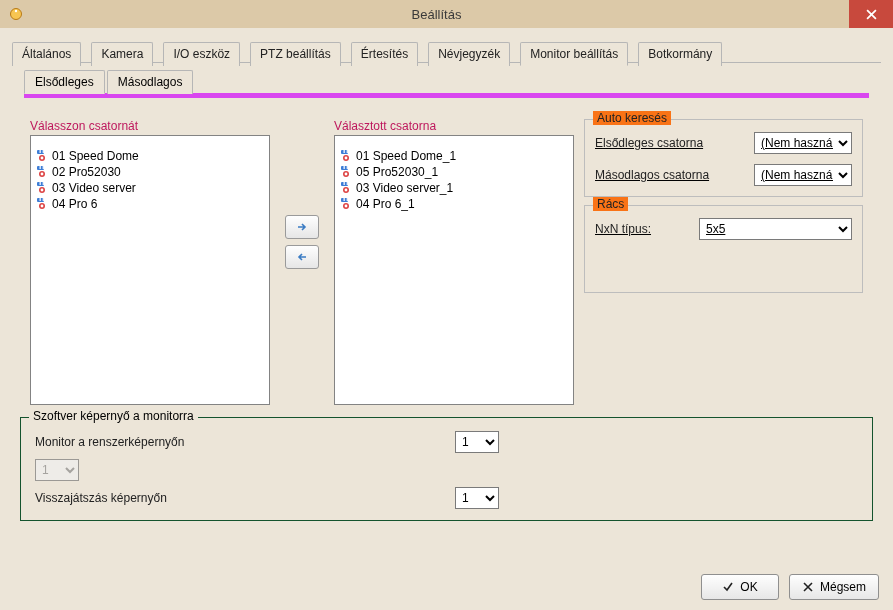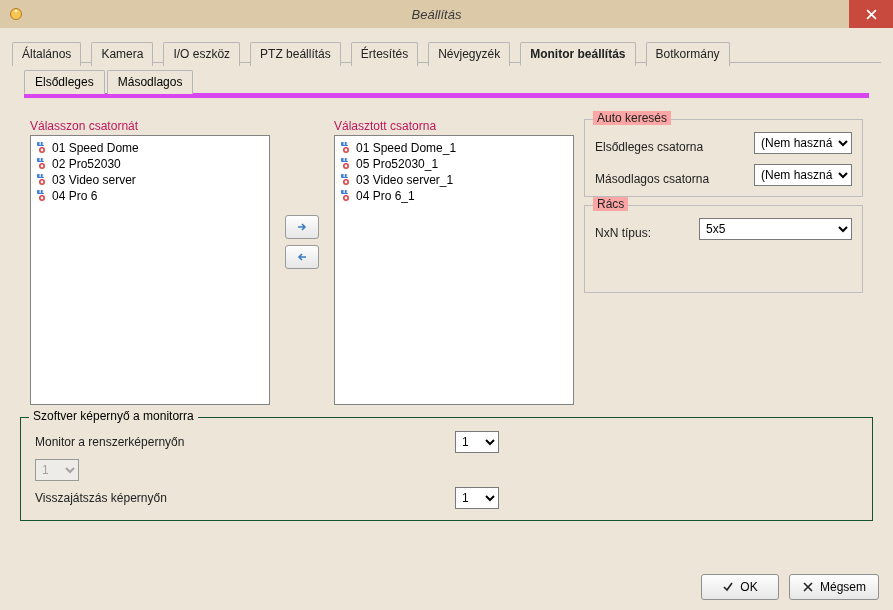--- a/index.html
+++ b/index.html
@@ -1,48 +1,48 @@
 <!DOCTYPE html>
 <html><head>
 <meta charset="utf-8">
 <style>
 * { box-sizing: border-box; margin: 0; padding: 0; font-family: "Segoe UI", Tahoma, sans-serif; font-size: 12px; }
 body { background: #ece5d8; width: 893px; height: 610px; position: relative; overflow: hidden; }
 
-.titlebar { background: #dcc9a8; height: 28px; display: flex; align-items: center; position: relative; font-style: italic; }
+.titlebar { background: #dcc9a8; height: 28px; display: flex; align-items: center; position: relative; }
 .app-icon { width: 16px; height: 16px; margin-left: 8px; }
 .title { flex: 1; text-align: center; color: #3a3a3a; font-size: 13px; }
 .close-btn { width: 44px; height: 28px; background: #c8493d; color: #fff; display: flex; align-items: center; justify-content: center; cursor: pointer; }
 .close-btn svg { width: 11px; height: 11px; }
 
 .content { padding: 10px 12px 8px 12px; }
 
 .tabstrip { display: flex; border-bottom: 1px solid #b6b6b6; margin-bottom: 4px; }
 .tab { padding: 4px 9px; border: 1px solid #b6b6b6; border-bottom: none; background: #ece5d8; margin-right: 10px; position: relative; top: 4px; cursor: pointer; color: #222; border-radius: 2px 2px 0 0; }
-.tab.active { background: #ece5d8; border-bottom: 1px solid #ece5d8; z-index: 2; font-weight: bold; }
+.tab.active { background: #ece5d8; border-bottom: 1px solid #ece5d8; z-index: 2; }
 .subtabstrip { display: flex; border-bottom: 5px solid #d946ef; margin: 6px 12px 21px 12px; }
 .subtab { padding: 4px 10px; border: 1px solid #b6b6b6; border-bottom: none; background: #ece5d8; margin-right: 2px; position: relative; top: 1px; cursor: pointer; border-radius: 2px 2px 0 0; }
 .subtab.active { border-bottom: 1px solid #ece5d8; }
 
 .channel-area { display: flex; padding: 0 18px; gap: 10px; }
 .col-left, .col-mid { display: flex; flex-direction: column; }
 .col-label { margin-bottom: 2px; color: #be185d; }
-.listbox { background: #fff; border: 1px solid #838383; width: 240px; height: 270px; padding: 4px 4px; overflow: auto; }
+.listbox { background: #fff; border: 1px solid #838383; width: 240px; height: 270px; padding: 12px 4px; overflow: auto; }
 .listbox.sel { width: 240px; }
 .li { display: flex; align-items: center; height: 16px; cursor: default; }
 .li .cam-icon { width: 14px; height: 14px; margin-right: 3px; }
 
 .arrowcol { display: flex; flex-direction: column; align-items: center; justify-content: flex-start; gap: 6px; padding-top: 96px; width: 44px; }
 .arrowbtn { width: 34px; height: 24px; background: linear-gradient(#fefefe,#e6e6e6); border: 1px solid #9a9a9a; border-radius: 3px; display: flex; align-items: center; justify-content: center; cursor: pointer; }
 .arrowbtn svg { width: 12px; height: 12px; }
 
 .col-right { flex: 1; display: flex; flex-direction: column; gap: 8px; }
 .fieldset { border: 1px solid #bdbdbd; padding: 12px 10px 10px 10px; position: relative; }
-.fieldset .legend { position: absolute; top: -9px; left: 8px; background: #fca5a5; padding: 0 4px; color: #222; }
-.row { display: flex; align-items: flex-end; margin-bottom: 10px; }
+.fieldset .legend { position: absolute; top: -9px; left: 8px; background: #f97316; padding: 0 4px; color: #222; }
+.row { display: flex; align-items: center; margin-bottom: 10px; text-decoration: underline; }
 .row:last-child { margin-bottom: 0; }
 .rlabel { flex: 1; color: #222; }
 .select { height: 22px; border: 1px solid #7a7a7a; background: #fff; font-size: 12px; padding: 0 2px; }
 .select.small { width: 98px; }
 .select.grid { width: 153px; }
 .numinput { width: 34px; height: 22px; border: 1px solid #7a7a7a; text-align: left; padding: 0 4px; background: #fff; }
 .unit { margin-left: 8px; color: #222; }
 
 .software-fs { margin: 12px 8px 0 8px; border: 1px solid #14532d; padding: 10px 14px 8px 14px; position: relative; }
 .software-fs .legend { position: absolute; top: -9px; left: 8px; background: #ece5d8; padding: 0 4px; }

